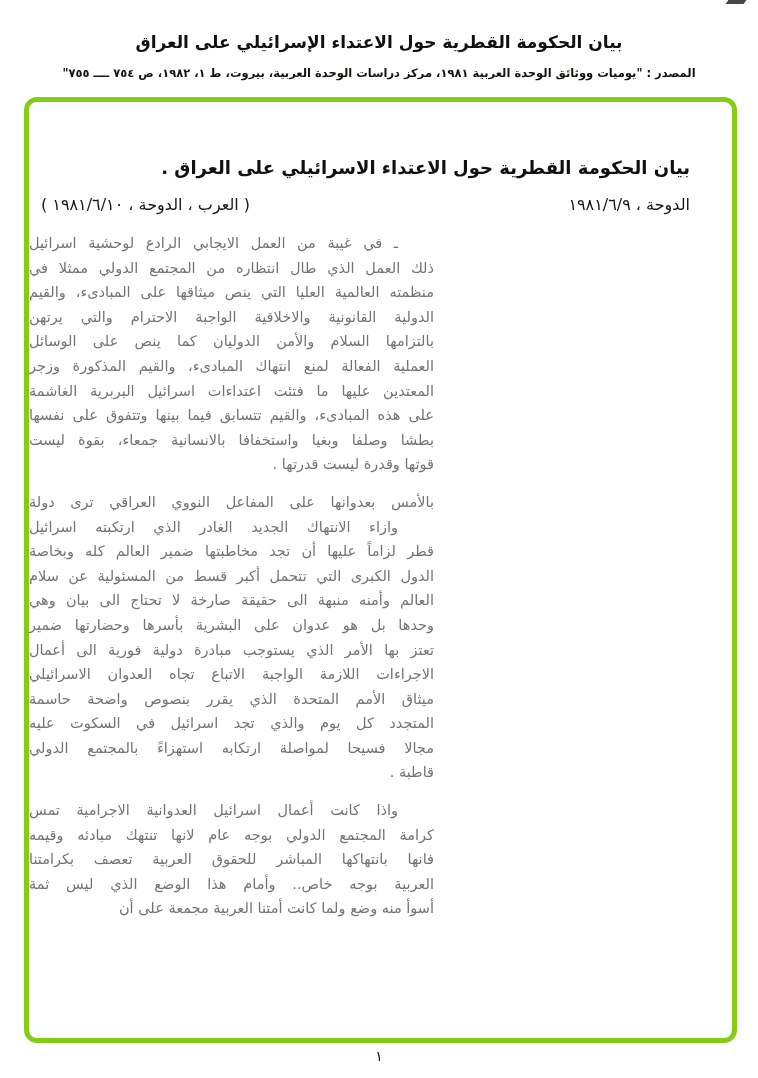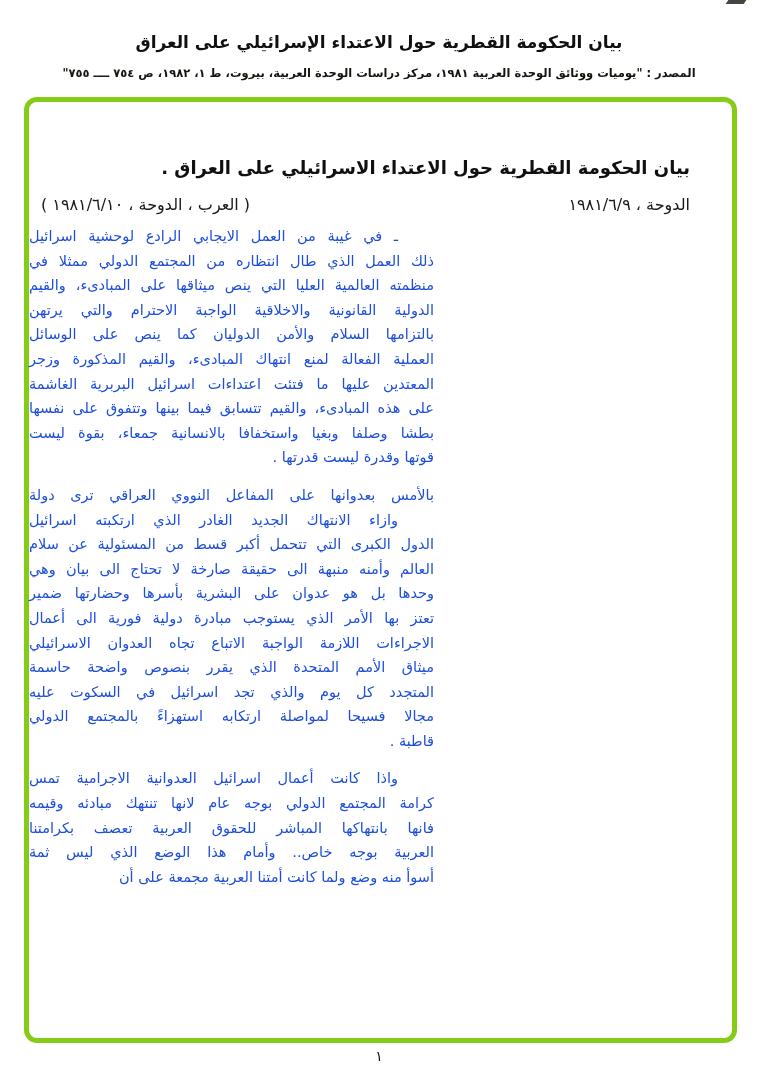--- a/index.html
+++ b/index.html
@@ -73,25 +73,25 @@
     align-items: baseline;
     direction: rtl;
     margin: 17px 42px 0 12px;
     font-size: 16px;
     color: #181818;
   }
 
   .doc-body {
     direction: rtl;
     width: 405px;
-    margin-top: 10px;
+    margin-top: 17px;
     margin-right: 132px;
     font-size: 14.5px;
     line-height: 24.6px;
-    color: #1d4ed8;
+    color: #737373;
   }
 
   .paragraph + .paragraph { margin-top: 13px; }
 
   .line {
     text-align: justify;
     text-align-last: justify;
   }
   .line.first { padding-right: 36px; }
   .line.last  { text-align-last: right; }
@@ -132,20 +132,21 @@
         <div class="line">بالتزامها السلام والأمن الدوليان كما ينص على الوسائل</div>
         <div class="line">العملية الفعالة لمنع انتهاك المبادىء، والقيم المذكورة وزجر</div>
         <div class="line">المعتدين عليها ما فتئت اعتداءات اسرائيل البربرية الغاشمة</div>
         <div class="line">على هذه المبادىء، والقيم تتسابق فيما بينها وتتفوق على نفسها</div>
         <div class="line">بطشا وصلفا وبغيا واستخفافا بالانسانية جمعاء، بقوة ليست</div>
         <div class="line last">قوتها وقدرة ليست قدرتها .</div>
       </div>
       <div class="paragraph">
         <div class="line">بالأمس بعدوانها على المفاعل النووي العراقي ترى دولة</div>
         <div class="line first">وازاء الانتهاك الجديد الغادر الذي ارتكبته اسرائيل</div>
+        <div class="line">قطر لزاماً عليها أن تجد مخاطبتها ضمير العالم كله وبخاصة</div>
         <div class="line">الدول الكبرى التي تتحمل أكبر قسط من المسئولية عن سلام</div>
         <div class="line">العالم وأمنه منبهة الى حقيقة صارخة لا تحتاج الى بيان وهي</div>
         <div class="line">وحدها بل هو عدوان على البشرية بأسرها وحضارتها ضمير</div>
         <div class="line">تعتز بها الأمر الذي يستوجب مبادرة دولية فورية الى أعمال</div>
         <div class="line">الاجراءات اللازمة الواجبة الاتباع تجاه العدوان الاسرائيلي</div>
         <div class="line">ميثاق الأمم المتحدة الذي يقرر بنصوص واضحة حاسمة</div>
         <div class="line">المتجدد كل يوم والذي تجد اسرائيل في السكوت عليه</div>
         <div class="line">مجالا فسيحا لمواصلة ارتكابه استهزاءً بالمجتمع الدولي</div>
         <div class="line last">قاطبة .</div>
       </div>

